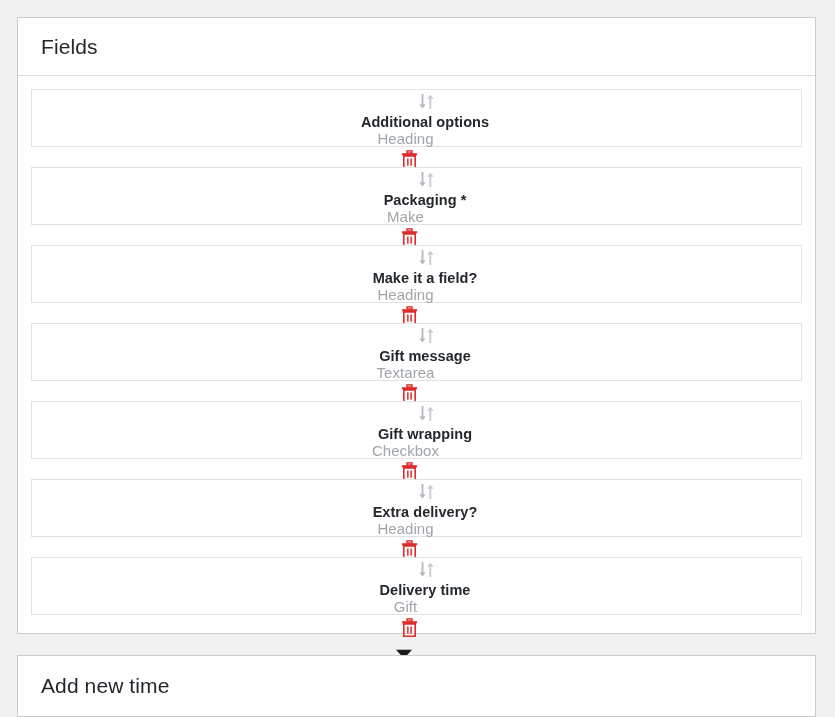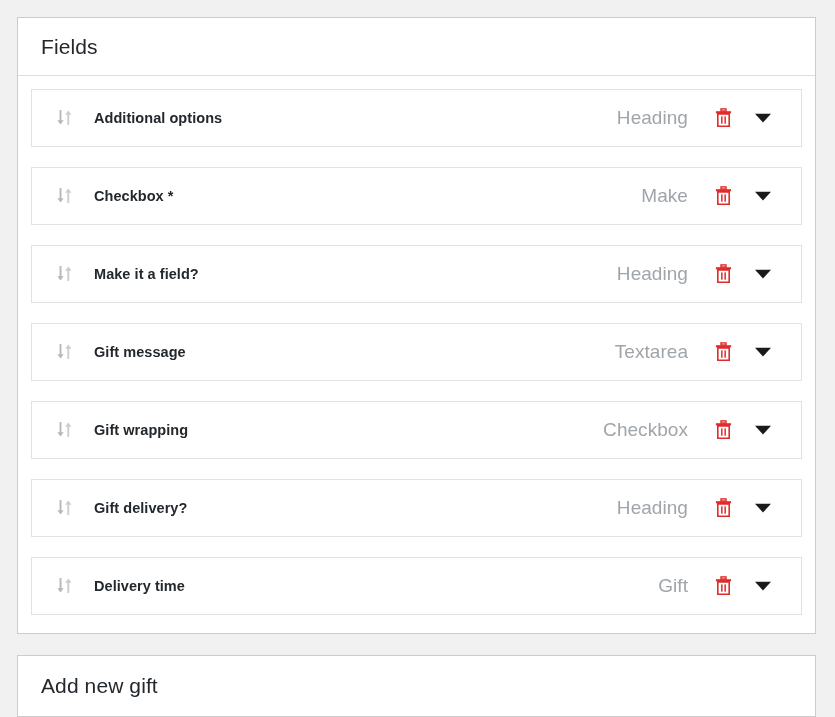--- a/index.html
+++ b/index.html
@@ -69,20 +69,21 @@
 
   .field-row {
     position: relative;
     height: 58px;
     border: 1px solid #e2e2e2;
     background: #ffffff;
     box-sizing: border-box;
     display: flex;
     align-items: center;
     margin-bottom: 20px;
+    flex-direction: column;
   }
   .field-row:last-child {
     margin-bottom: 12px;
   }
 
   .sort-handle {
     width: 24px;
     height: 24px;
     margin-left: 21px;
     flex: 0 0 auto;
@@ -98,21 +99,21 @@
     font-size: 14.5px;
     font-weight: bold;
     color: #23282d;
     white-space: nowrap;
     letter-spacing: 0.05px;
   }
 
   .field-spacer { flex: 1 1 auto; }
 
   .field-type {
-    font-size: 19px;
+    font-size: 15px;
     color: #a0a5aa;
     font-weight: 400;
     white-space: nowrap;
     text-align: right;
     margin-right: 22px;
     letter-spacing: 0.05px;
   }
 
   .icon-btn {
     width: 26px;
@@ -169,21 +170,21 @@
         </div>
         <div class="field-row">
           <span class="sort-handle">
             <svg width="22" height="20" viewBox="0 0 22 20" aria-hidden="true">
               <path d="M6.5 2 L6.5 14.4" stroke="#b4b9be" stroke-width="1.9" fill="none"></path>
               <path d="M3.3 12.2 L6.5 16.6 L9.7 12.2 Z" fill="#b4b9be"></path>
               <path d="M14.3 17 L14.3 4.6" stroke="#c9ced3" stroke-width="1.9" fill="none"></path>
               <path d="M11.1 6.8 L14.3 2.4 L17.5 6.8 Z" fill="#c9ced3"></path>
             </svg>
           </span>
-          <span class="field-label">Checkbox *</span>
+          <span class="field-label">Packaging *</span>
           <span class="field-spacer"></span>
           <span class="field-type">Make</span>
           <span class="icon-btn icon-trash">
             <svg width="17" height="20" viewBox="0 0 17 20" aria-hidden="true">
               <rect x="6" y="0.9" width="5" height="2.1" fill="none" stroke="#e02b2b" stroke-width="1.4"></rect>
               <rect x="0.9" y="3.2" width="15.2" height="2.1" fill="#e02b2b"></rect>
               <path d="M2.8 5.9 h11.4 v12.4 h-11.4 Z" fill="none" stroke="#e02b2b" stroke-width="1.6"></path>
               <rect x="6.1" y="8.4" width="1.5" height="7.3" fill="#e02b2b"></rect>
               <rect x="9.4" y="8.4" width="1.5" height="7.3" fill="#e02b2b"></rect>
             </svg>
@@ -277,21 +278,21 @@
         </div>
         <div class="field-row">
           <span class="sort-handle">
             <svg width="22" height="20" viewBox="0 0 22 20" aria-hidden="true">
               <path d="M6.5 2 L6.5 14.4" stroke="#b4b9be" stroke-width="1.9" fill="none"></path>
               <path d="M3.3 12.2 L6.5 16.6 L9.7 12.2 Z" fill="#b4b9be"></path>
               <path d="M14.3 17 L14.3 4.6" stroke="#c9ced3" stroke-width="1.9" fill="none"></path>
               <path d="M11.1 6.8 L14.3 2.4 L17.5 6.8 Z" fill="#c9ced3"></path>
             </svg>
           </span>
-          <span class="field-label">Gift delivery?</span>
+          <span class="field-label">Extra delivery?</span>
           <span class="field-spacer"></span>
           <span class="field-type">Heading</span>
           <span class="icon-btn icon-trash">
             <svg width="17" height="20" viewBox="0 0 17 20" aria-hidden="true">
               <rect x="6" y="0.9" width="5" height="2.1" fill="none" stroke="#e02b2b" stroke-width="1.4"></rect>
               <rect x="0.9" y="3.2" width="15.2" height="2.1" fill="#e02b2b"></rect>
               <path d="M2.8 5.9 h11.4 v12.4 h-11.4 Z" fill="none" stroke="#e02b2b" stroke-width="1.6"></path>
               <rect x="6.1" y="8.4" width="1.5" height="7.3" fill="#e02b2b"></rect>
               <rect x="9.4" y="8.4" width="1.5" height="7.3" fill="#e02b2b"></rect>
             </svg>
@@ -327,17 +328,17 @@
             <svg width="18" height="12" viewBox="0 0 18 12" aria-hidden="true">
               <path d="M1 1.8 L17 1.8 L9 10.4 Z" fill="#1a1a1a"></path>
             </svg>
           </span>
         </div>
       </div>
   </div>
 
   <div class="panel panel-addnew">
     <div class="panel-header panel-header-addnew">
-      <span class="panel-title">Add new gift</span>
+      <span class="panel-title">Add new time</span>
     </div>
   </div>
 
 </div>
 
 </body></html>

